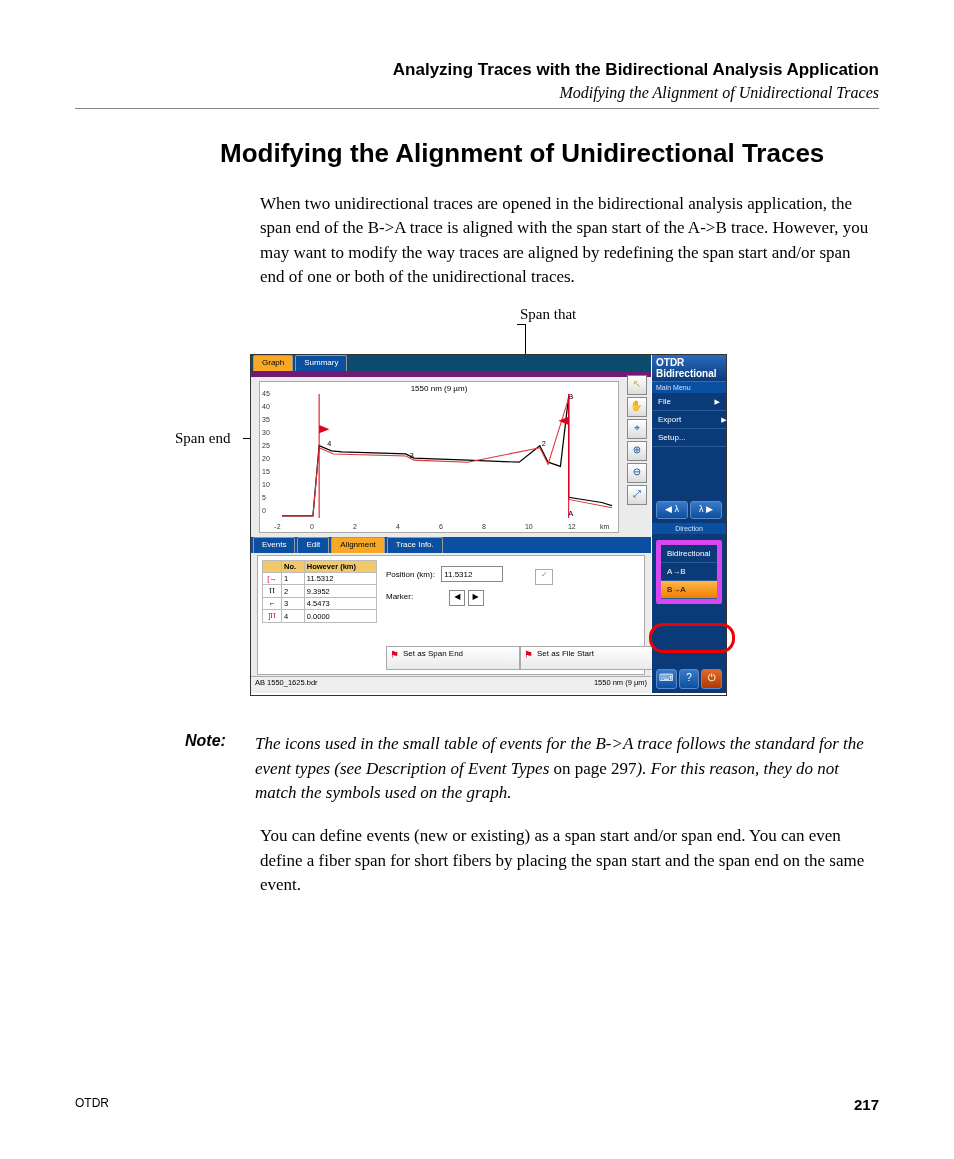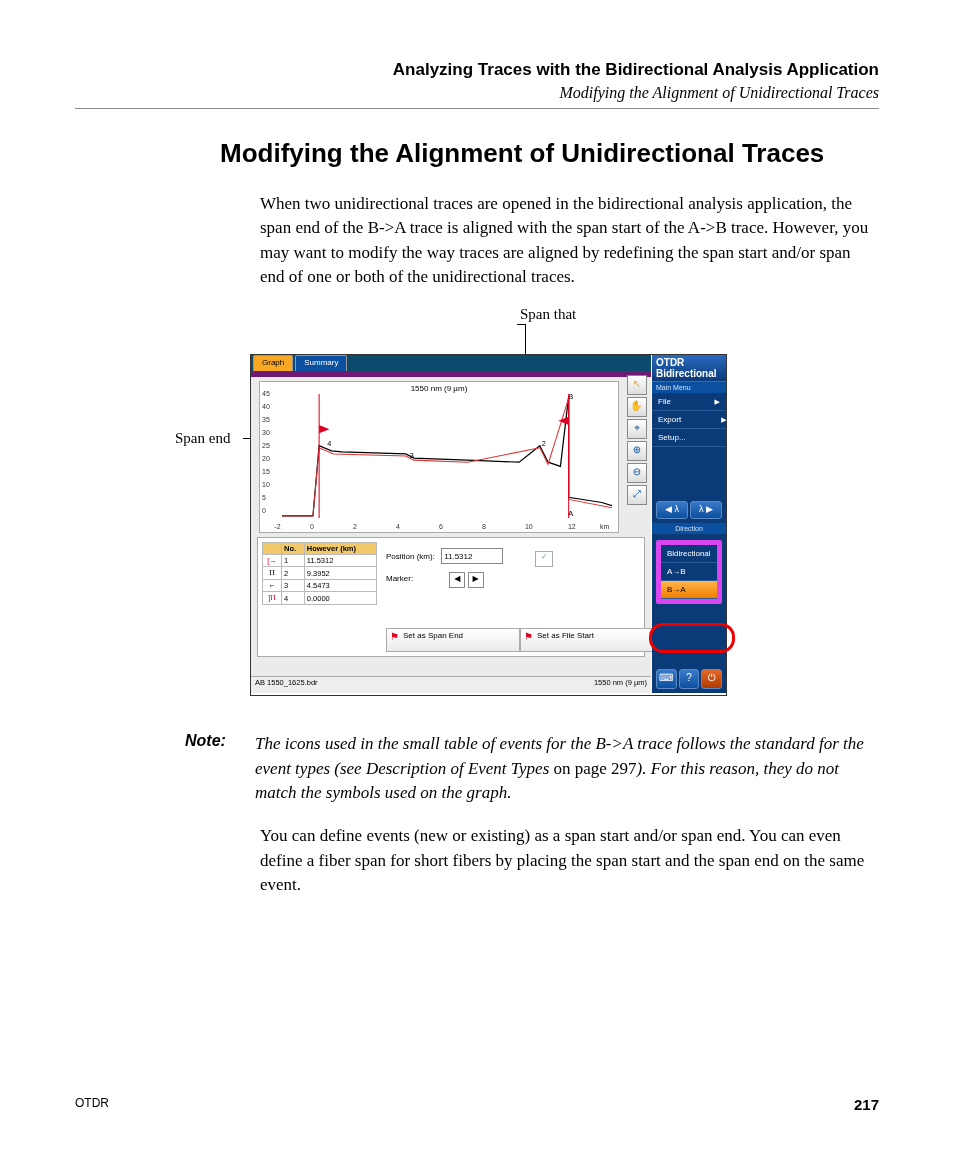--- a/index.html
+++ b/index.html
@@ -421,20 +421,26 @@
 
         <div class="toolbar-v">
           <div class="tb-btn" style="color:#f7a000">↖</div>
           <div class="tb-btn">✋</div>
           <div class="tb-btn">⌖</div>
           <div class="tb-btn">⊕</div>
           <div class="tb-btn">⊖</div>
           <div class="tb-btn">⤢</div>
         </div>
 
+        <div class="tabs-bot">
+          <div class="tab">Events</div>
+          <div class="tab">Edit</div>
+          <div class="tab active">Alignment</div>
+          <div class="tab">Trace Info.</div>
+        </div>
 
         <div class="panel-bot">
           <table class="ev-table">
             <tbody>
                 <tr>
               <th style="width:14px"></th>
               <th>No.</th>
               <th>However (km)</th>
             </tr>
             <tr>

